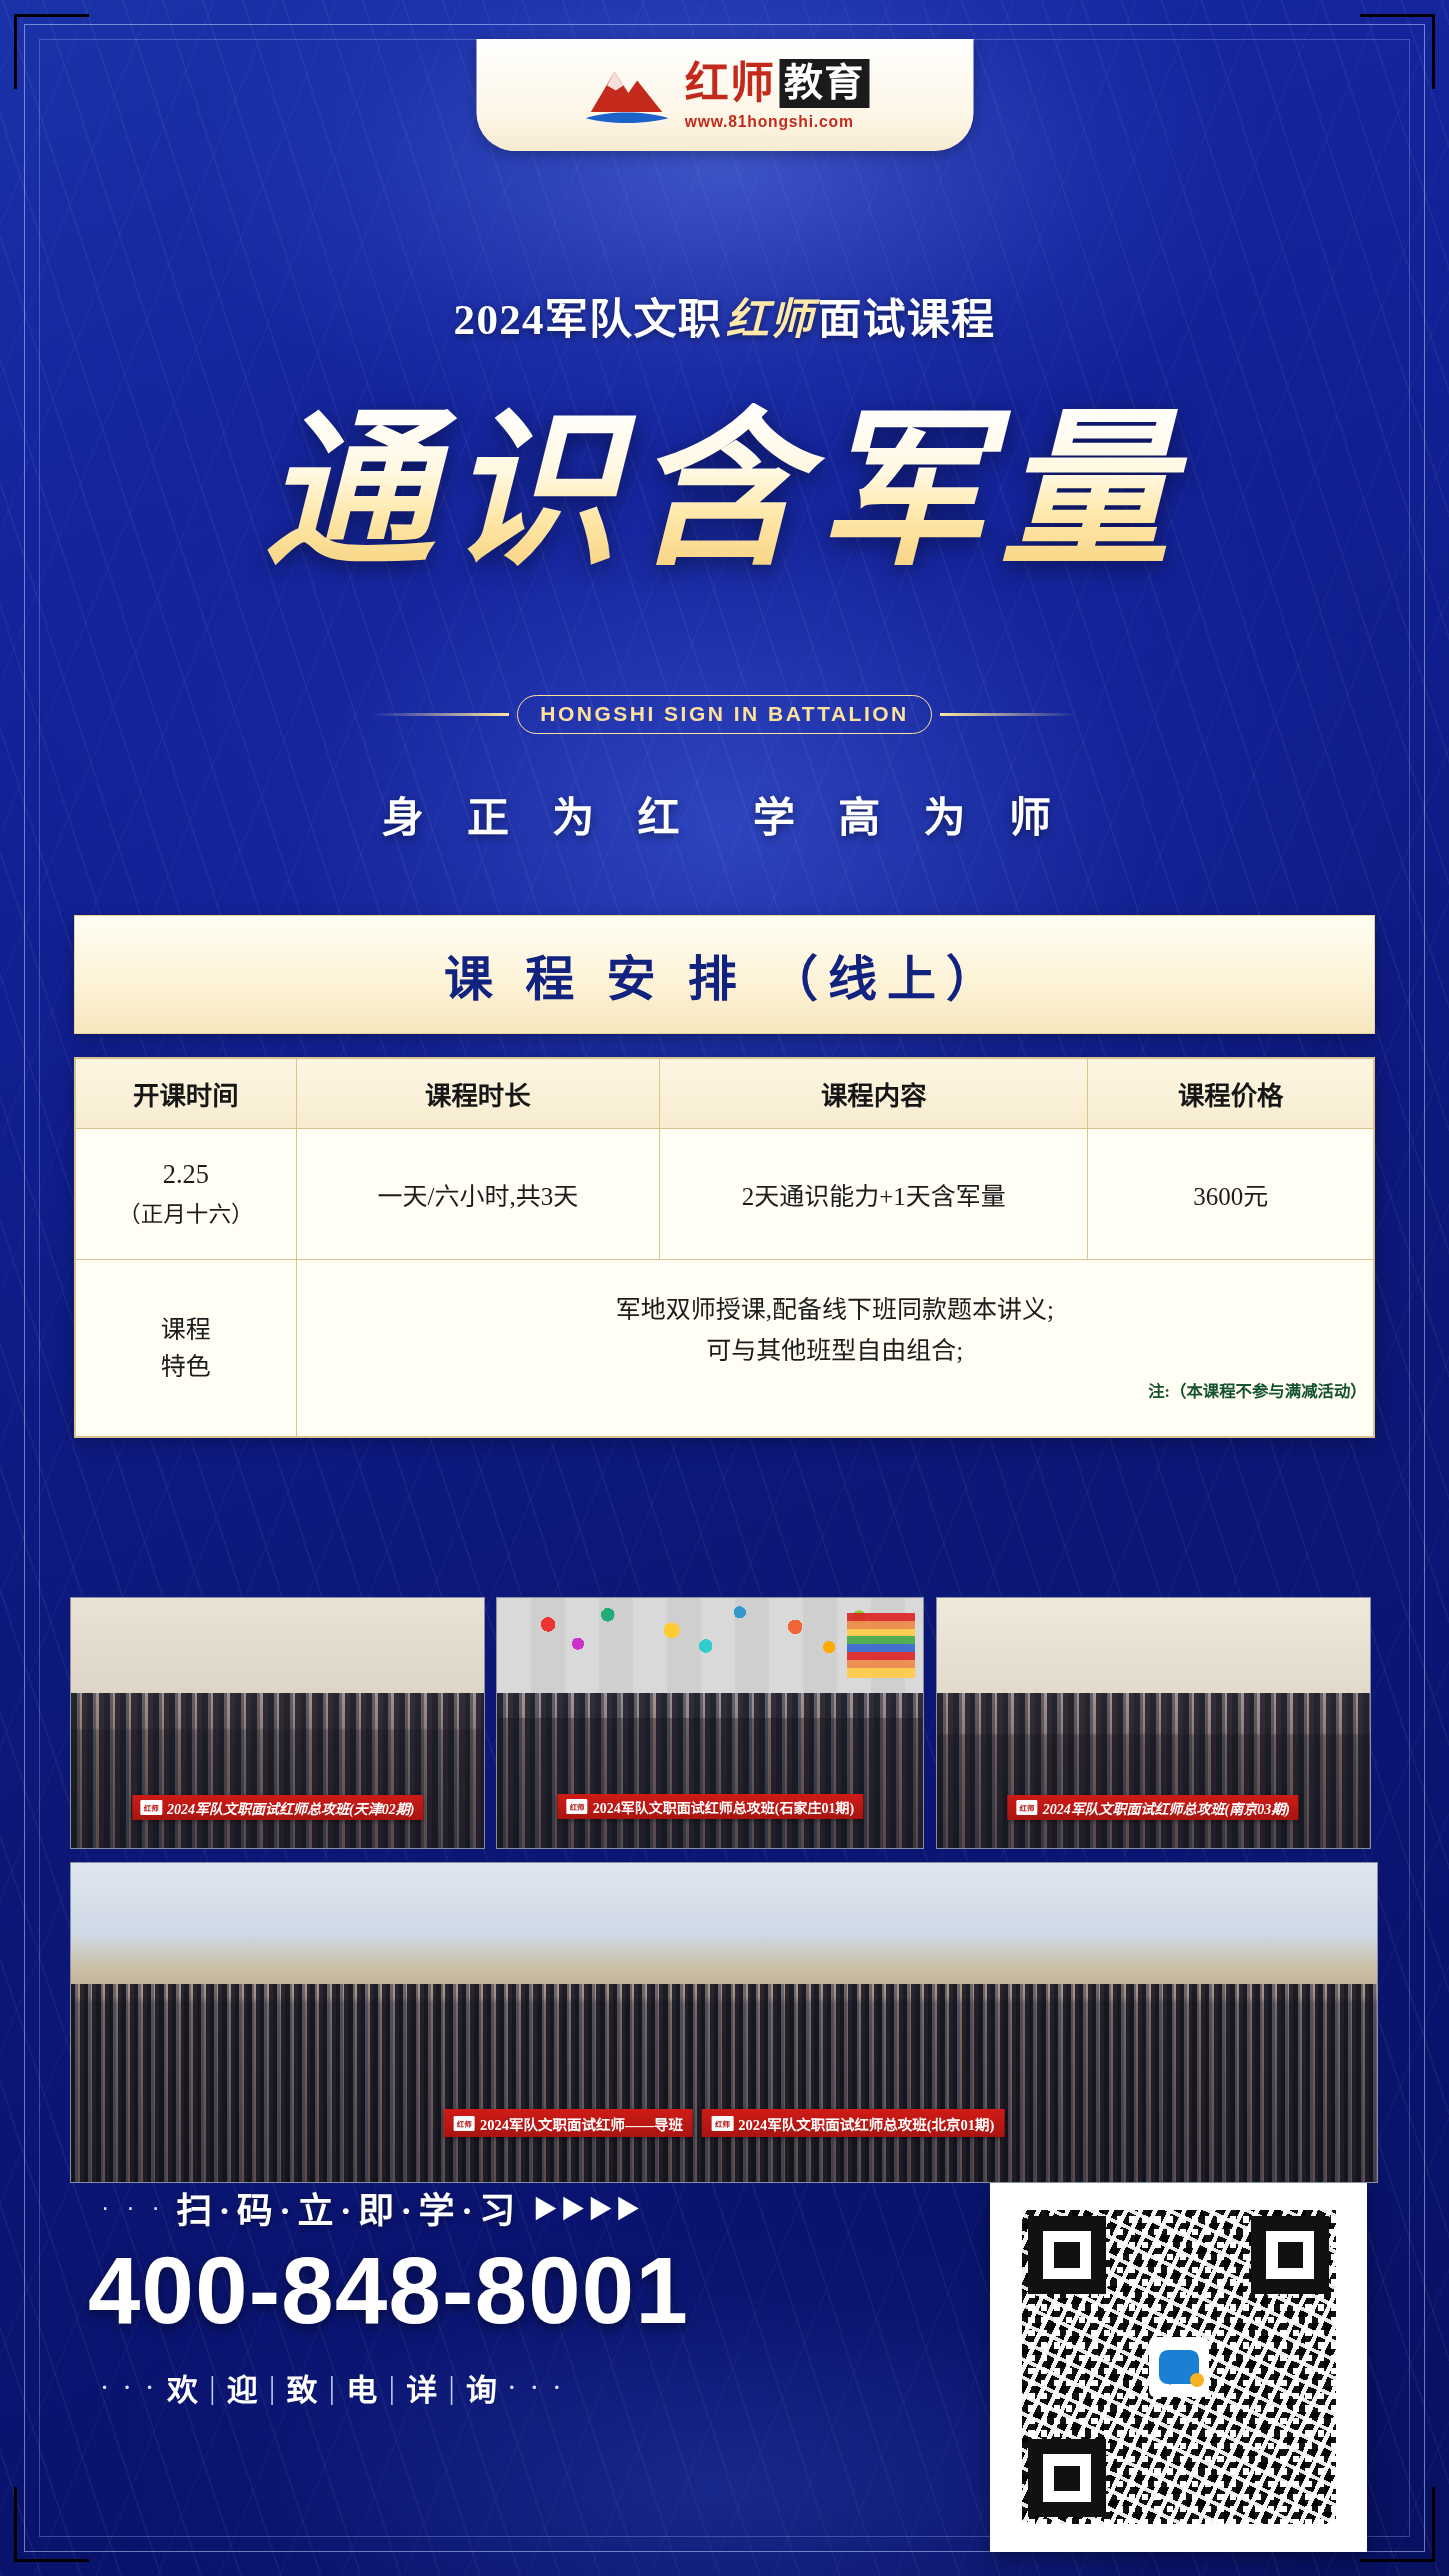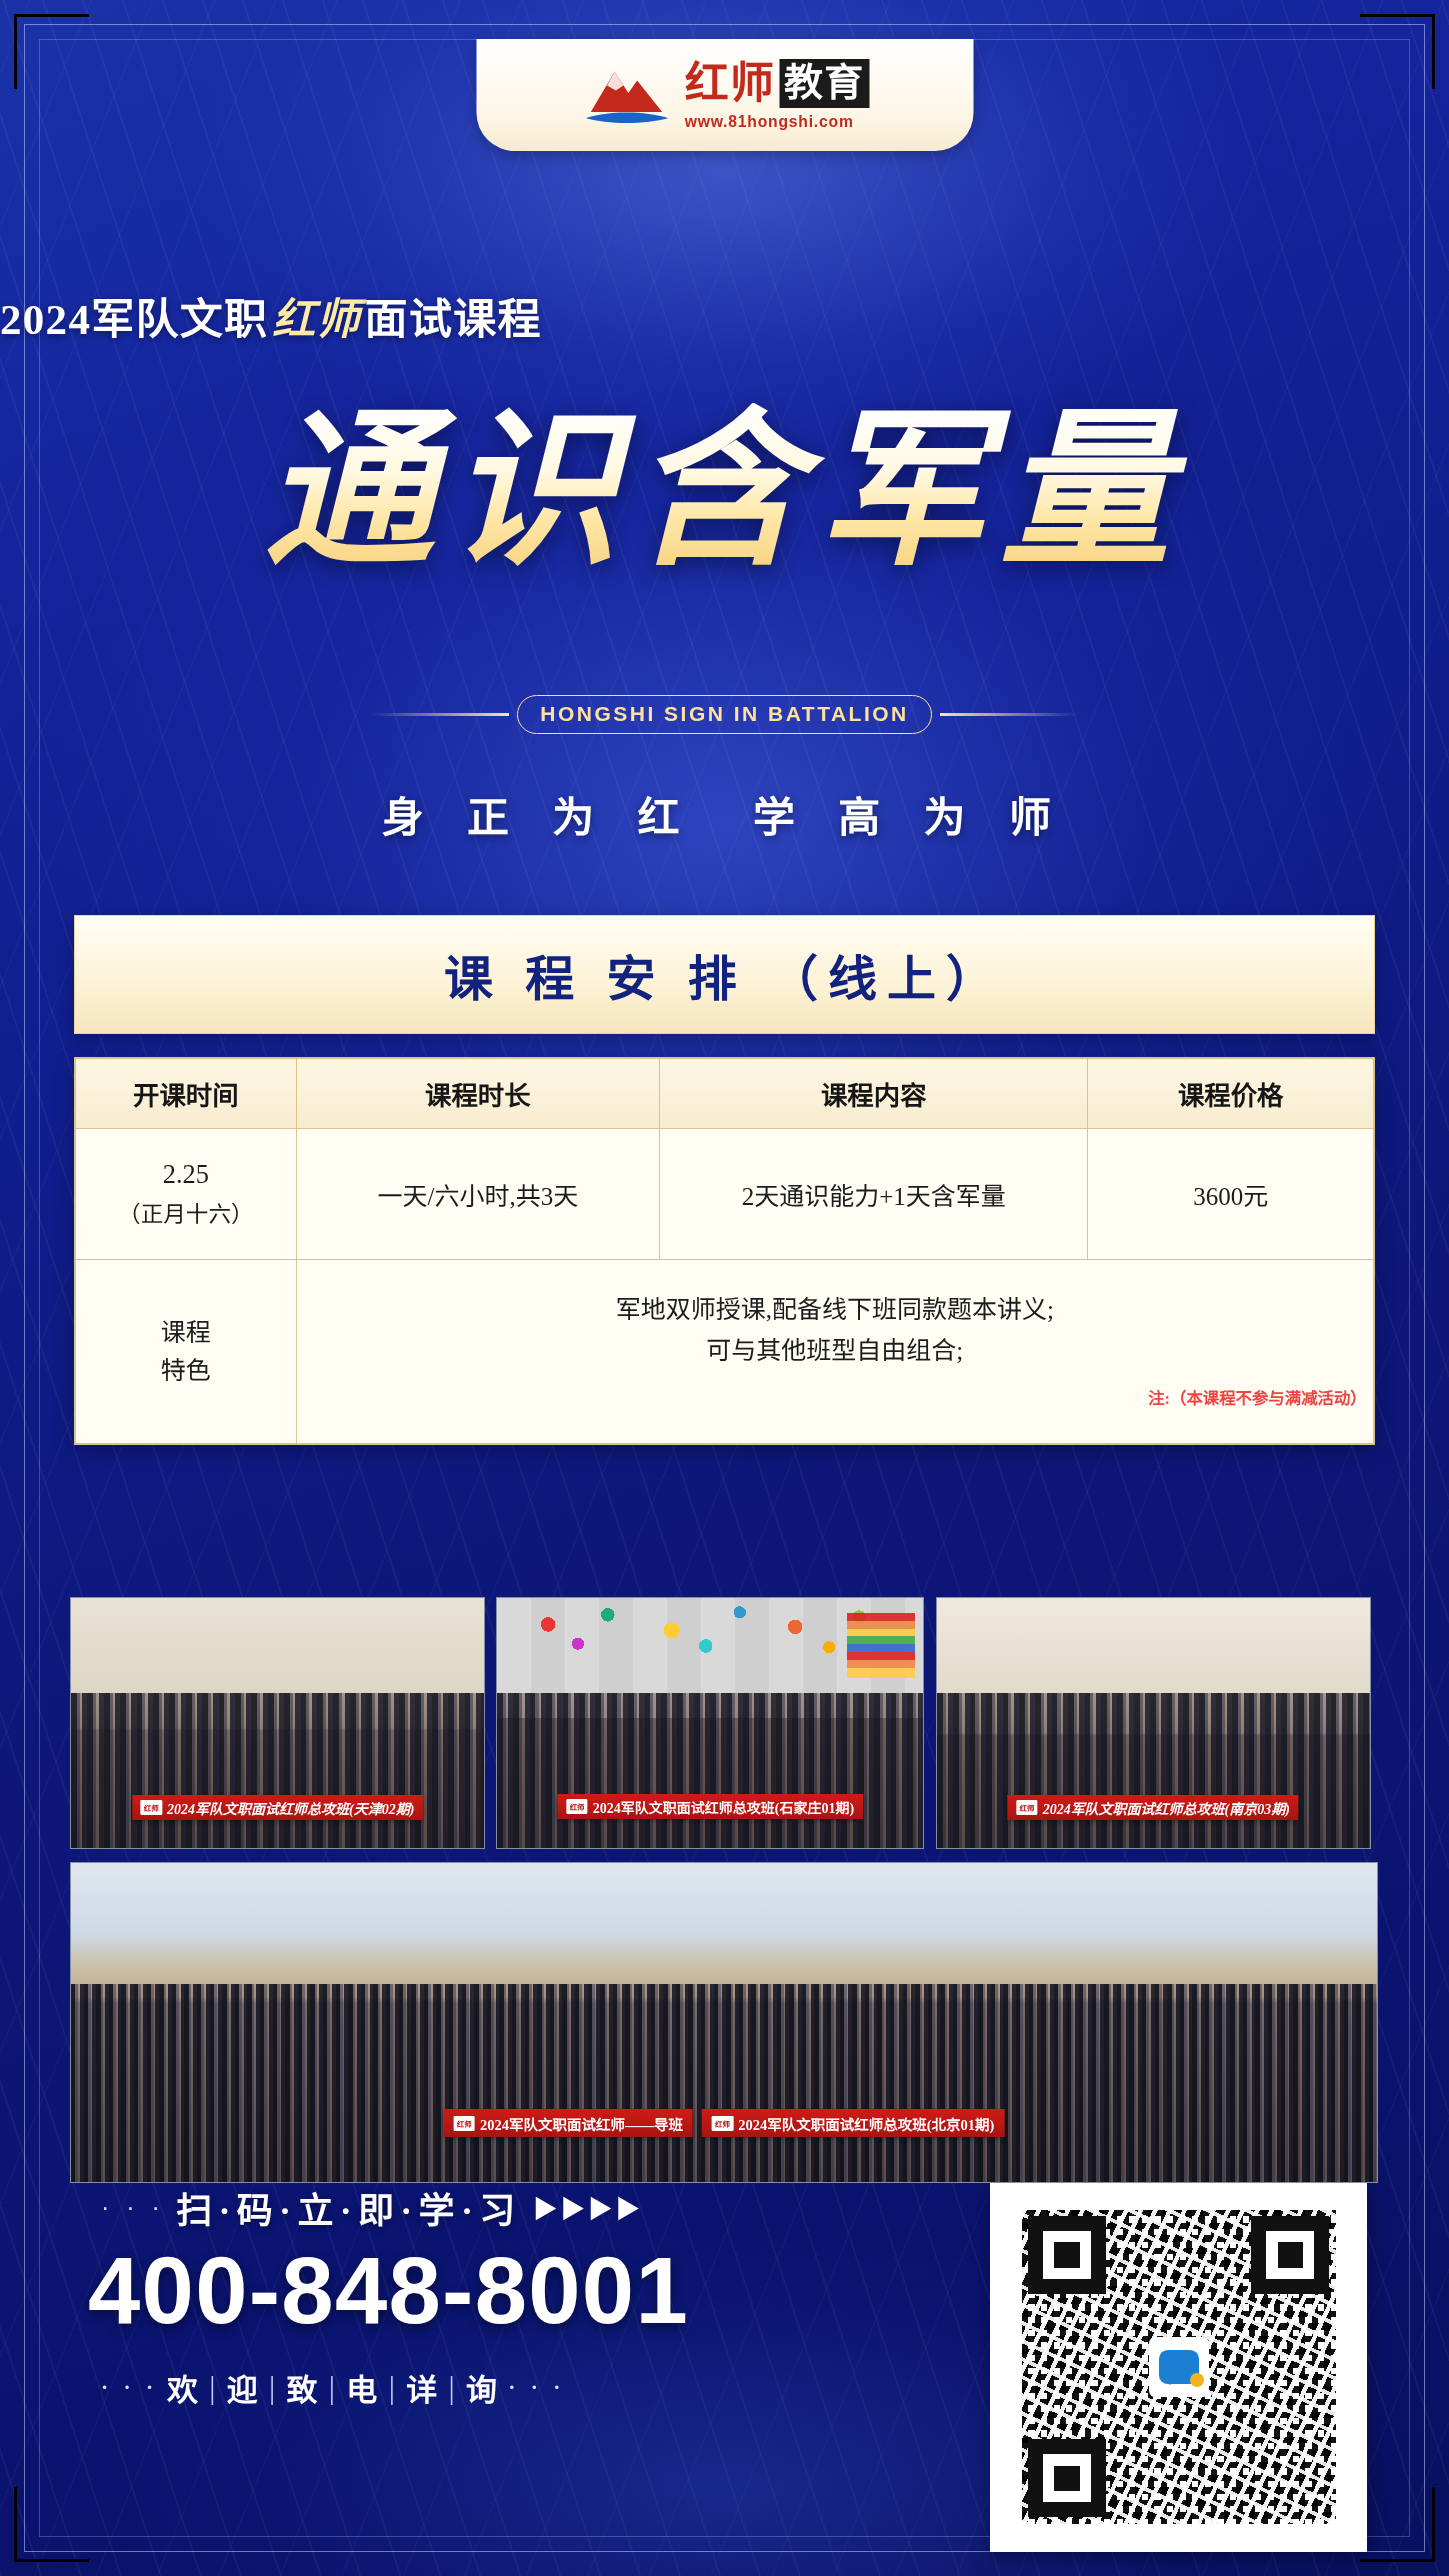--- a/index.html
+++ b/index.html
@@ -89,21 +89,21 @@
     padding: 3.8px 5px 6.3px 5px; letter-spacing: 1.3px;
   }
   .logo-url {
     margin-top: 5px; color: #c32a1c; font-size: 15.7px; font-weight: bold;
     letter-spacing: 0.8px;
   }
 
   
   .subtitle-line {
     position: absolute; top: 284px; left: 0; width: 100%;
-    text-align: left; z-index: 5;
+    text-align: center; z-index: 5;
     color: #ffffff;
     font-family: "Liberation Serif", serif;
     font-size: 43px; font-weight: bold; letter-spacing: 1.3px;
     text-shadow: 0 1.9px 7.5px rgba(0,0,0,0.45);
     white-space: nowrap;
   }
   .subtitle-line .hs {
     color: #ffe9a8; font-style: italic; font-weight: bold;
     padding: 0 3.8px;
   }
@@ -200,21 +200,21 @@
   .cell-date .d2 { font-size: 22.6px; display: block; }
 
   td.feature-label {
     font-size: 24px; line-height: 1.5; padding: 21.4px 3.8px;
   }
   td.feature-body {
     text-align: left; padding: 19px 24px 14px 24px; font-size: 24px; line-height: 1.62;
   }
   .feature-note {
     display: block; text-align: right; font-size: 16.4px; font-weight: bold;
-    margin-top: 15px; color: #ef4444;
+    margin-top: 8px; color: #14532d;
   }
 
   
   .photo-row {
     position: absolute; left: 70px; top: 1597px;
     width: 1308px; height: 252px;
     display: flex; gap: 11.3px; z-index: 5;
   }
   .photo {
     position: relative; overflow: hidden;

